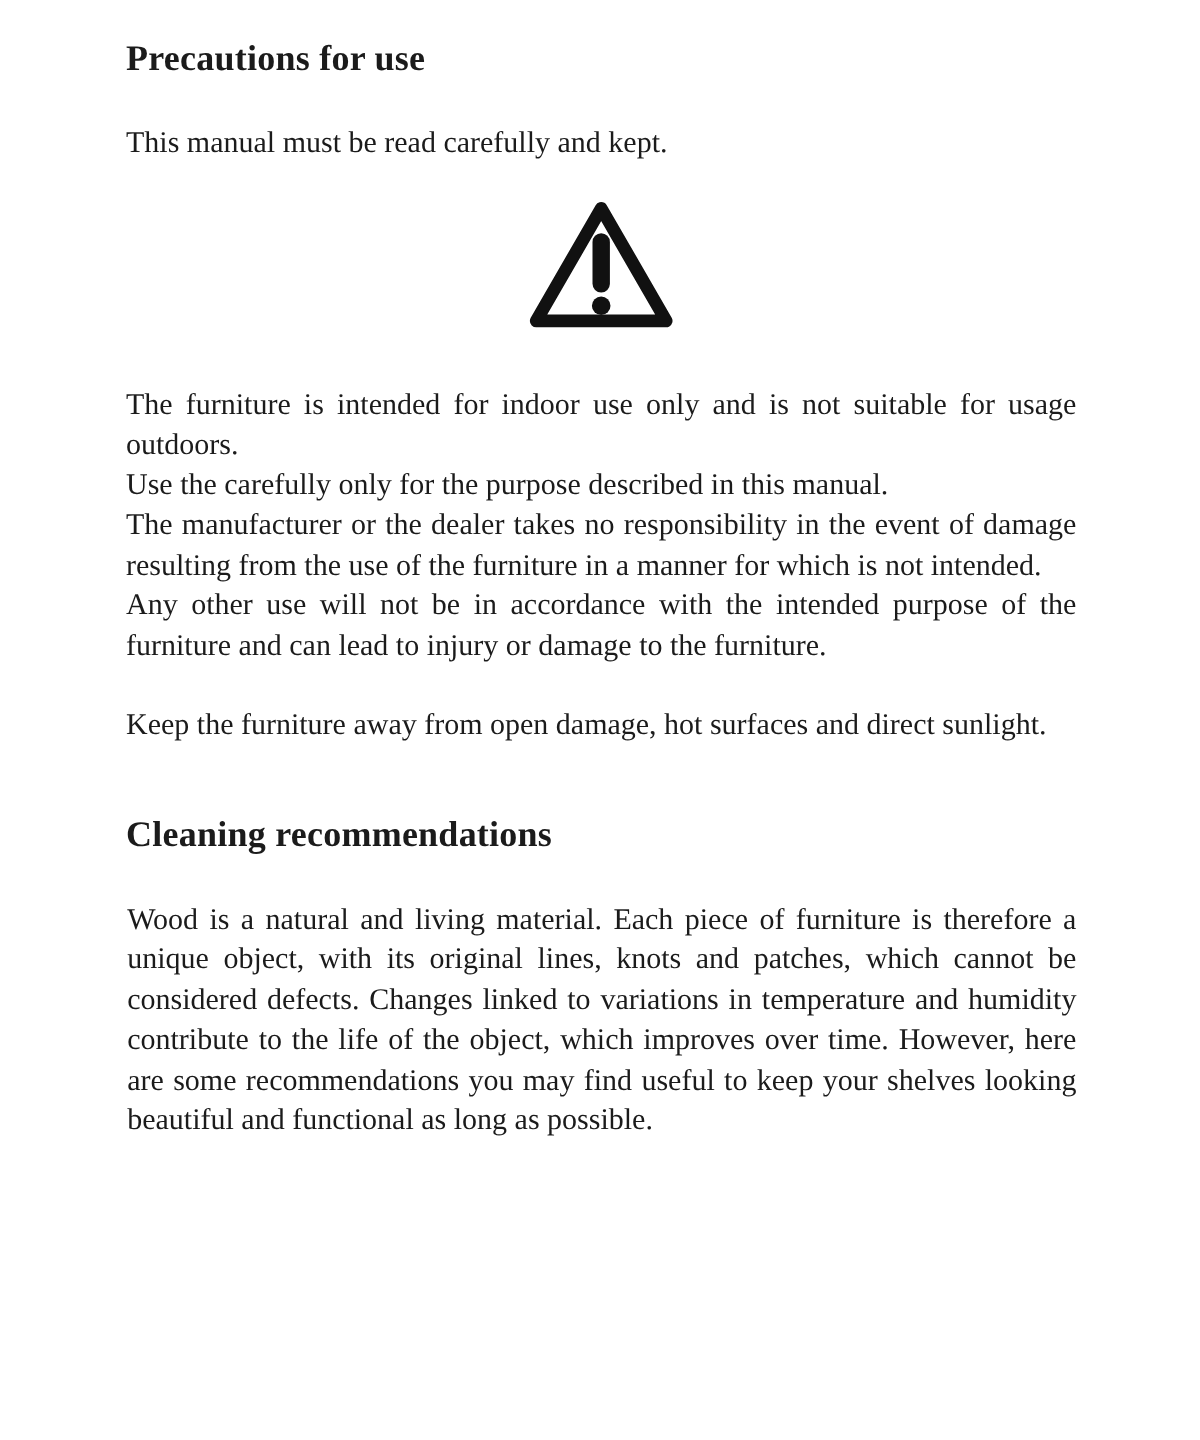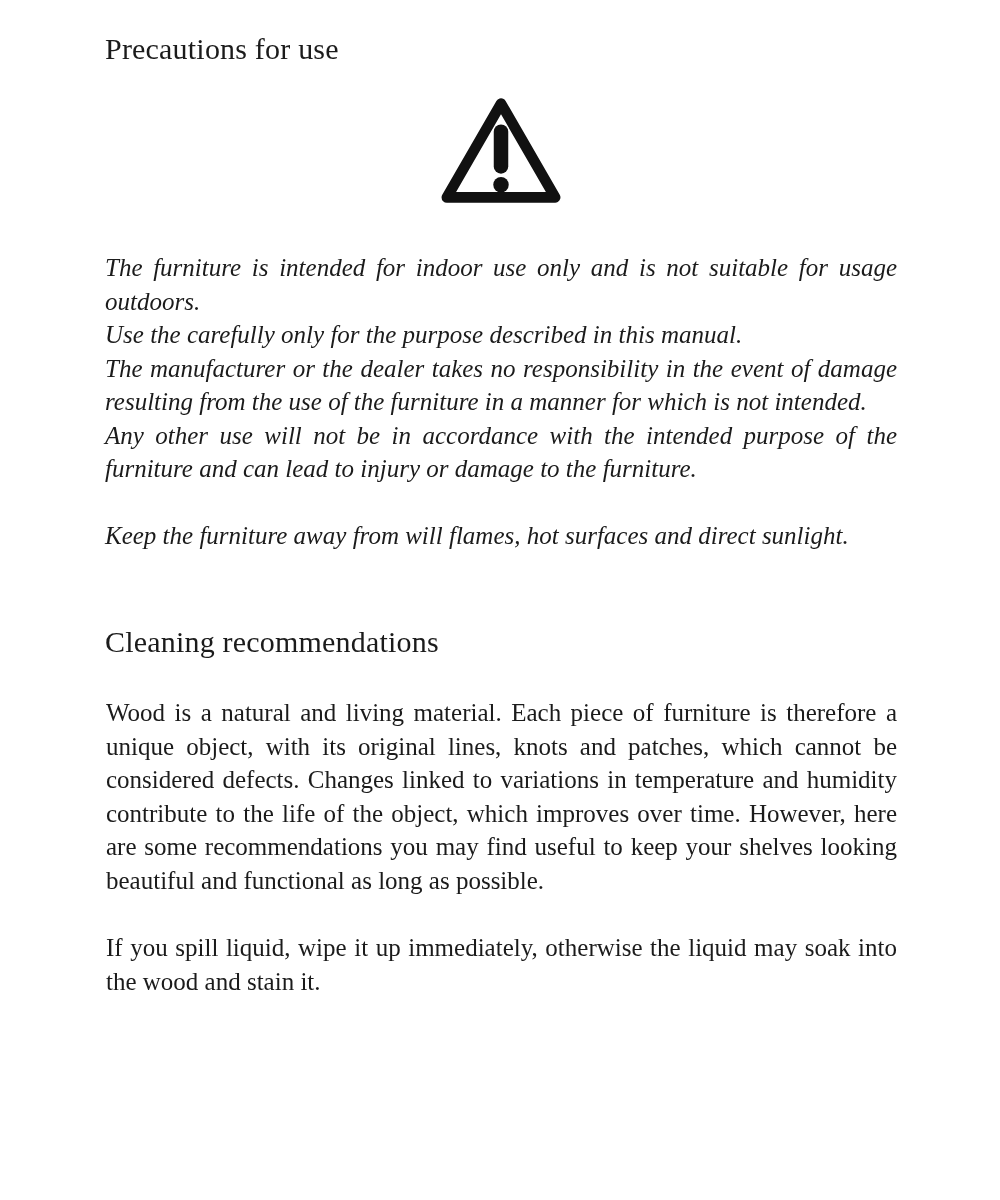--- a/index.html
+++ b/index.html
@@ -9,72 +9,72 @@
     height: 1200px;
     box-sizing: border-box;
     padding: 31px 103px 0 105px;
     background: #ffffff;
     color: #1b1b1b;
     font-family: "Liberation Serif", serif;
     overflow: hidden;
   }
   .section-heading {
     font-size: 30px;
-    font-weight: 400;
+    font-weight: 700;
     line-height: 36px;
     margin: 0;
     letter-spacing: 0.2px;
   }
   .body-text {
     font-size: 25px;
     line-height: 33.5px;
   }
   .intro-line { margin-top: 36px; }
   .warning-wrap {
     margin-top: 26px;
     display: flex;
     justify-content: center;
   }
   .warning-wrap svg { display: block; }
-  .sentence-block { margin-top: 42px; font-style: italic; }
+  .sentence-block { margin-top: 42px; }
   .sentence-block .sentence { text-align: justify; }
   .sentence-block.safety { margin-top: 33px; }
-  .heading-cleaning { margin-top: 72px; }
+  .heading-cleaning { margin-top: 56px; }
   .para {
     margin: 36px 0 0 1px;
     text-align: justify;
   }
   .para.last { margin-top: 34px; }
 </style>
 </head>
 <body>
 
 <div class="page">
 
   <h1 class="section-heading">Precautions for use</h1>
 
+  <div class="body-text intro-line">This manual must be read carefully and kept.</div>
 
   <div class="warning-wrap">
     <svg width="128" height="116" viewBox="0 0 132 120" fill="none" xmlns="http://www.w3.org/2000/svg" aria-hidden="true">
       <path d="M66 11 L122 108 L10 108 Z" stroke="#111111" stroke-width="11" stroke-linejoin="round" fill="none"></path>
       <path d="M66 40 L66 76" stroke="#111111" stroke-width="15" stroke-linecap="round"></path>
       <circle cx="66" cy="95" r="8" fill="#111111"></circle>
     </svg>
   </div>
 
   <div class="body-text sentence-block usage">
     <div class="sentence">The furniture is intended for indoor use only and is not suitable for usage outdoors.</div>
     <div class="sentence">Use the carefully only for the purpose described in this manual.</div>
     <div class="sentence">The manufacturer or the dealer takes no responsibility in the event of damage resulting from the use of the furniture in a manner for which is not intended.</div>
     <div class="sentence">Any other use will not be in accordance with the intended purpose of the furniture and can lead to injury or damage to the furniture.</div>
   </div>
 
   <div class="body-text sentence-block safety">
-    <div class="sentence">Keep the furniture away from will flames, hot surfaces and direct sunlight.</div>
+    <div class="sentence">Keep the furniture away from open damage, hot surfaces and direct sunlight.</div>
   </div>
 
   <h2 class="section-heading heading-cleaning">Cleaning recommendations</h2>
 
   <p class="body-text para">Wood is a natural and living material. Each piece of furniture is therefore a unique object, with its original lines, knots and patches, which cannot be considered defects. Changes linked to variations in temperature and humidity contribute to the life of the object, which improves over time. However, here are some recommendations you may find useful to keep your shelves looking beautiful and functional as long as possible.</p>
 
-  <p class="body-text para last">If you spill liquid, wipe it up immediately, otherwise the liquid may soak into the wood and stain it.</p>
 
 </div>
 
 </body></html>

